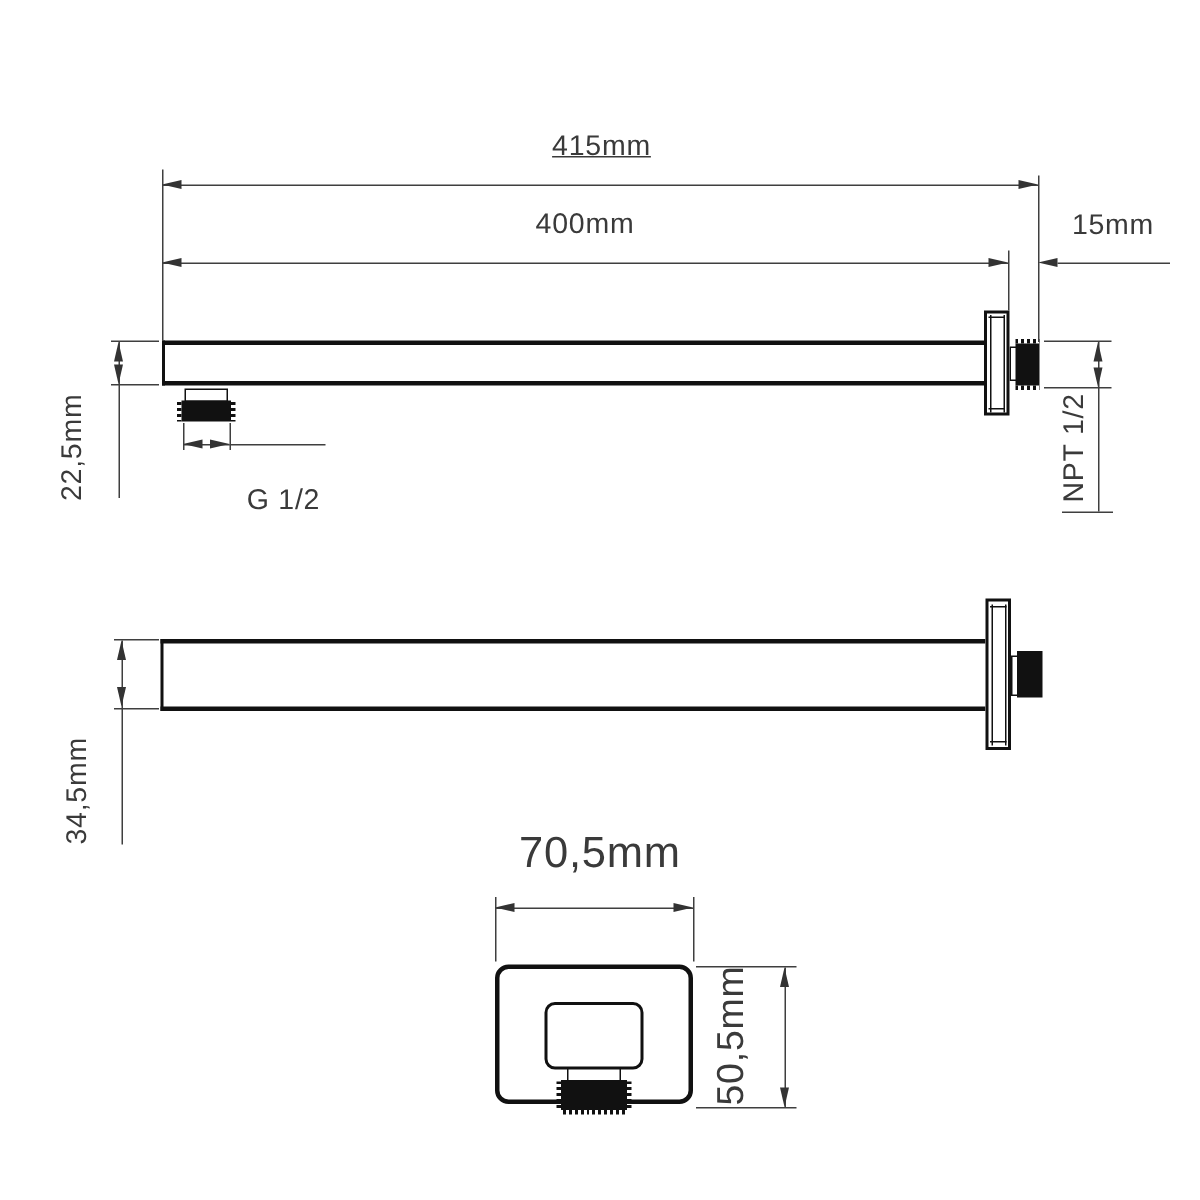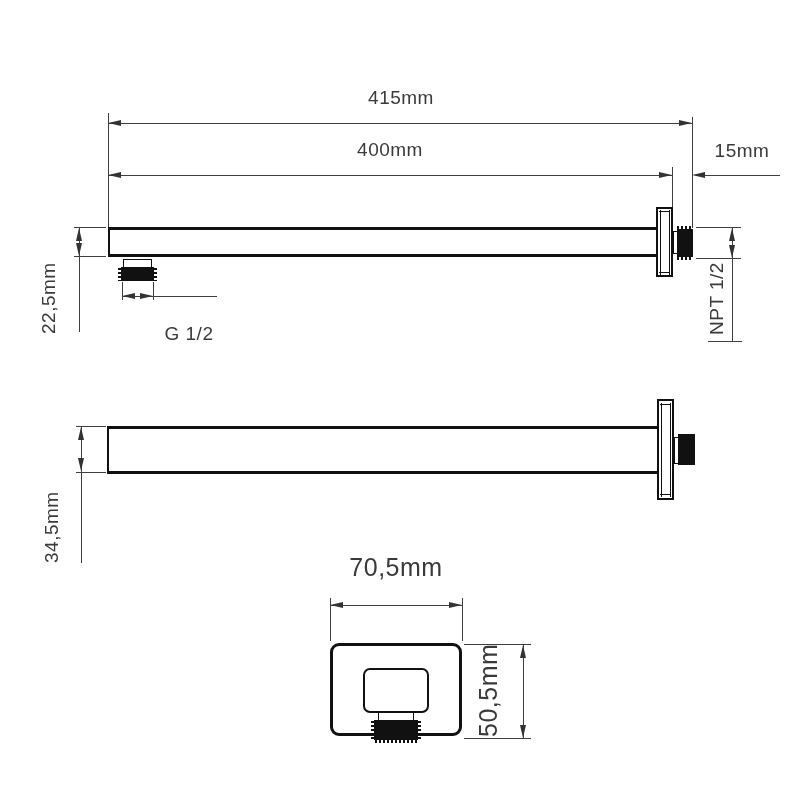--- a/index.html
+++ b/index.html
@@ -18,21 +18,21 @@
   .teeth-x{position:absolute;background:repeating-linear-gradient(90deg,#111 0 2px,rgba(0,0,0,0) 2px 4px);}
   .teeth-y{position:absolute;background:repeating-linear-gradient(180deg,#111 0 2px,rgba(0,0,0,0) 2px 4px);}
   
   .ar{position:absolute;width:0;height:0;border:solid transparent;}
   .ar-l{border-width:3px 13px 3px 0;border-right-color:#333;}
   .ar-r{border-width:3px 0 3px 13px;border-left-color:#333;}
   .ar-u{border-width:0 3px 13px 3px;border-bottom-color:#333;}
   .ar-d{border-width:13px 3px 0 3px;border-top-color:#333;}
   
   .dtxt{position:absolute;font-size:19px;letter-spacing:0.5px;text-align:center;white-space:nowrap;}
-  .dtxt-lg{font-size:25px;}
+  .dtxt-lg{font-size:29px;}
   .vtext{position:absolute;writing-mode:vertical-rl;transform:rotate(180deg);
          display:flex;align-items:center;justify-content:center;
          font-size:19px;letter-spacing:0.5px;white-space:nowrap;}
 </style>
 </head>
 <body>
 
 <div class="canvas">
 
   <div class="part" style="left:108px;top:227px;width:548px;height:30px;border-top-width:3px;border-bottom-width:3px;border-left-width:2px;border-right:none;"></div>
@@ -51,21 +51,21 @@
   <div class="part" style="left:123px;top:259px;width:29px;height:9px;border-width:1.5px;"></div>
   <div class="solid" style="left:121px;top:267px;width:33px;height:14px;"></div>
   <div class="teeth-y" style="left:118px;top:268px;width:3px;height:13px;"></div>
   <div class="teeth-y" style="left:154px;top:268px;width:3px;height:13px;"></div>
 
   <div class="vl" style="left:108px;top:113px;height:114px;"></div>
   <div class="vl" style="left:692px;top:117px;height:111px;"></div>
   <div class="hl" style="left:108px;top:123px;width:584px;"></div>
   <div class="ar ar-l" style="left:108px;top:120px;"></div>
   <div class="ar ar-r" style="left:679px;top:120px;"></div>
-  <div class="dtxt" style="left:351px;top:87px;width:100px;">415mm</div>
+  <div class="dtxt" style="left:351px;top:87px;width:100px;text-decoration:underline;">415mm</div>
 
   <div class="vl" style="left:672px;top:167px;height:40px;"></div>
   <div class="hl" style="left:108px;top:175px;width:564px;"></div>
   <div class="ar ar-l" style="left:108px;top:172px;"></div>
   <div class="ar ar-r" style="left:659px;top:172px;"></div>
   <div class="dtxt" style="left:340px;top:139px;width:100px;">400mm</div>
 
   <div class="ar ar-l" style="left:692px;top:172px;"></div>
   <div class="hl" style="left:705px;top:175px;width:75px;"></div>
   <div class="dtxt" style="left:707px;top:140px;width:70px;">15mm</div>

